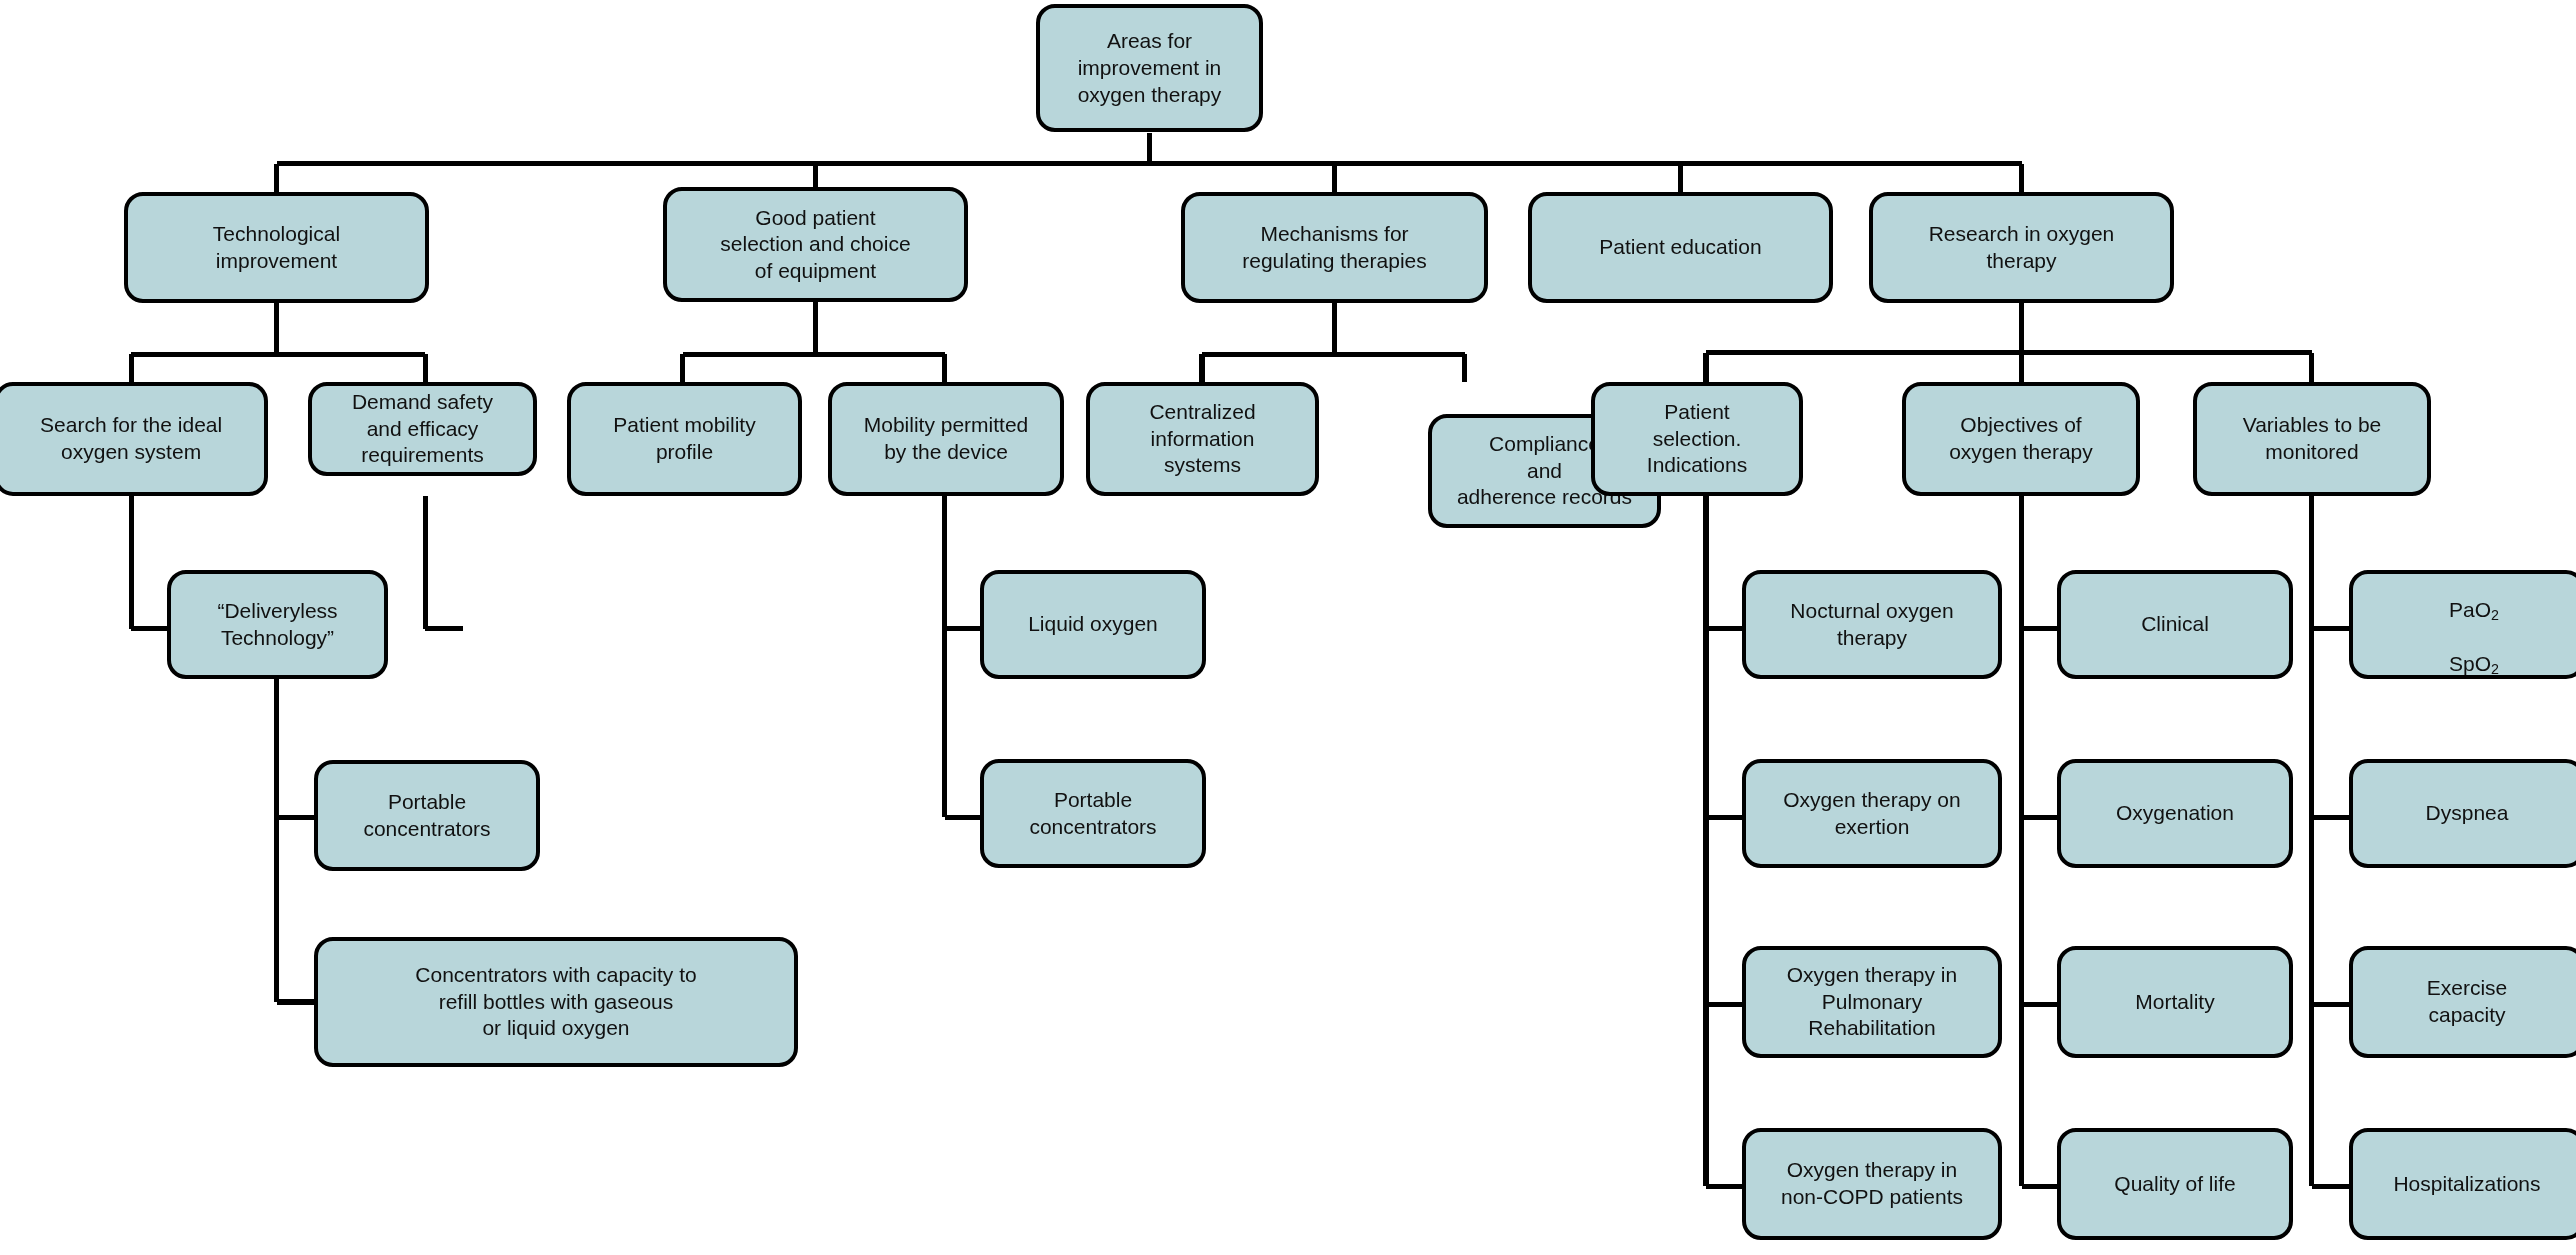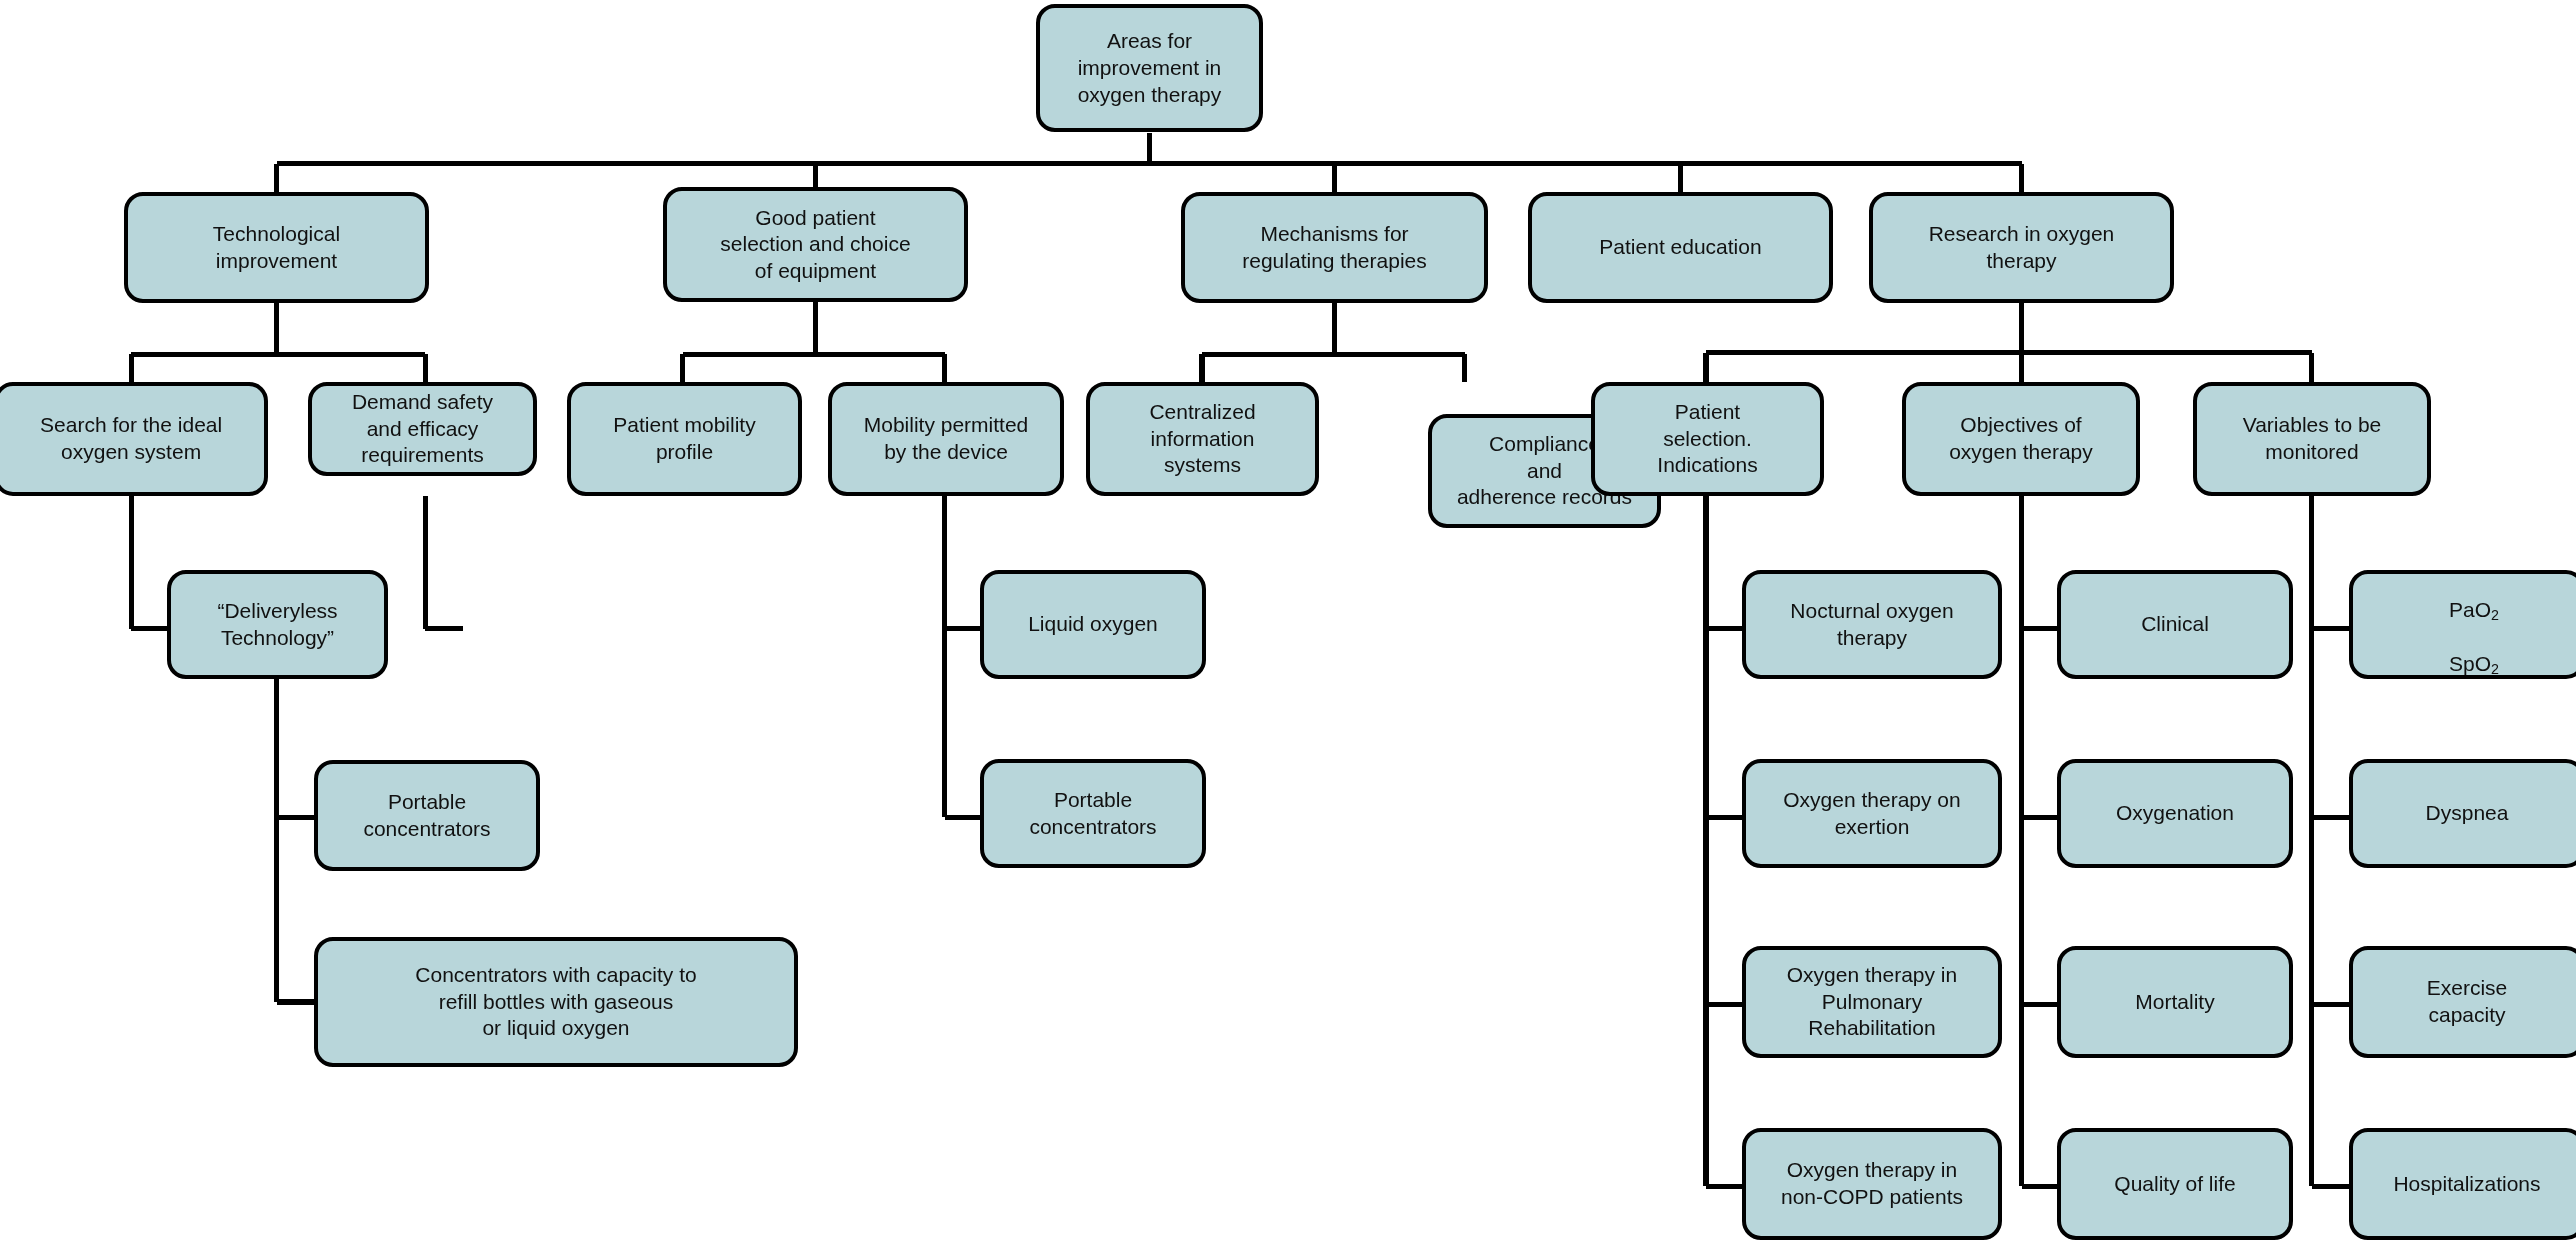--- a/index.html
+++ b/index.html
@@ -131,21 +131,21 @@
   <div class="node" style="left:567px;top:382px;width:235px;height:114px;">Patient mobility
 profile</div>
   <div class="node" style="left:828px;top:382px;width:236px;height:114px;">Mobility permitted
 by the device</div>
   <div class="node" style="left:1086px;top:382px;width:233px;height:114px;">Centralized
 information
 systems</div>
   <div class="node" style="left:1428px;top:382px;width:233px;height:114px;margin-top:32px;">Compliance
 and
 adherence records</div>
-  <div class="node" style="left:1591px;top:382px;width:233px;height:114px;">Patient
+  <div class="node" style="left:1591px;top:382px;width:212px;height:114px;">Patient
 selection.
 Indications</div>
   <div class="node" style="left:1902px;top:382px;width:238px;height:114px;">Objectives of
 oxygen therapy</div>
   <div class="node" style="left:2193px;top:382px;width:238px;height:114px;">Variables to be
 monitored</div>
 
   <div class="node" style="left:167px;top:570px;width:221px;height:109px;">“Deliveryless
 Technology”</div>
   <div class="node" style="left:980px;top:570px;width:226px;height:109px;">Liquid oxygen</div>

